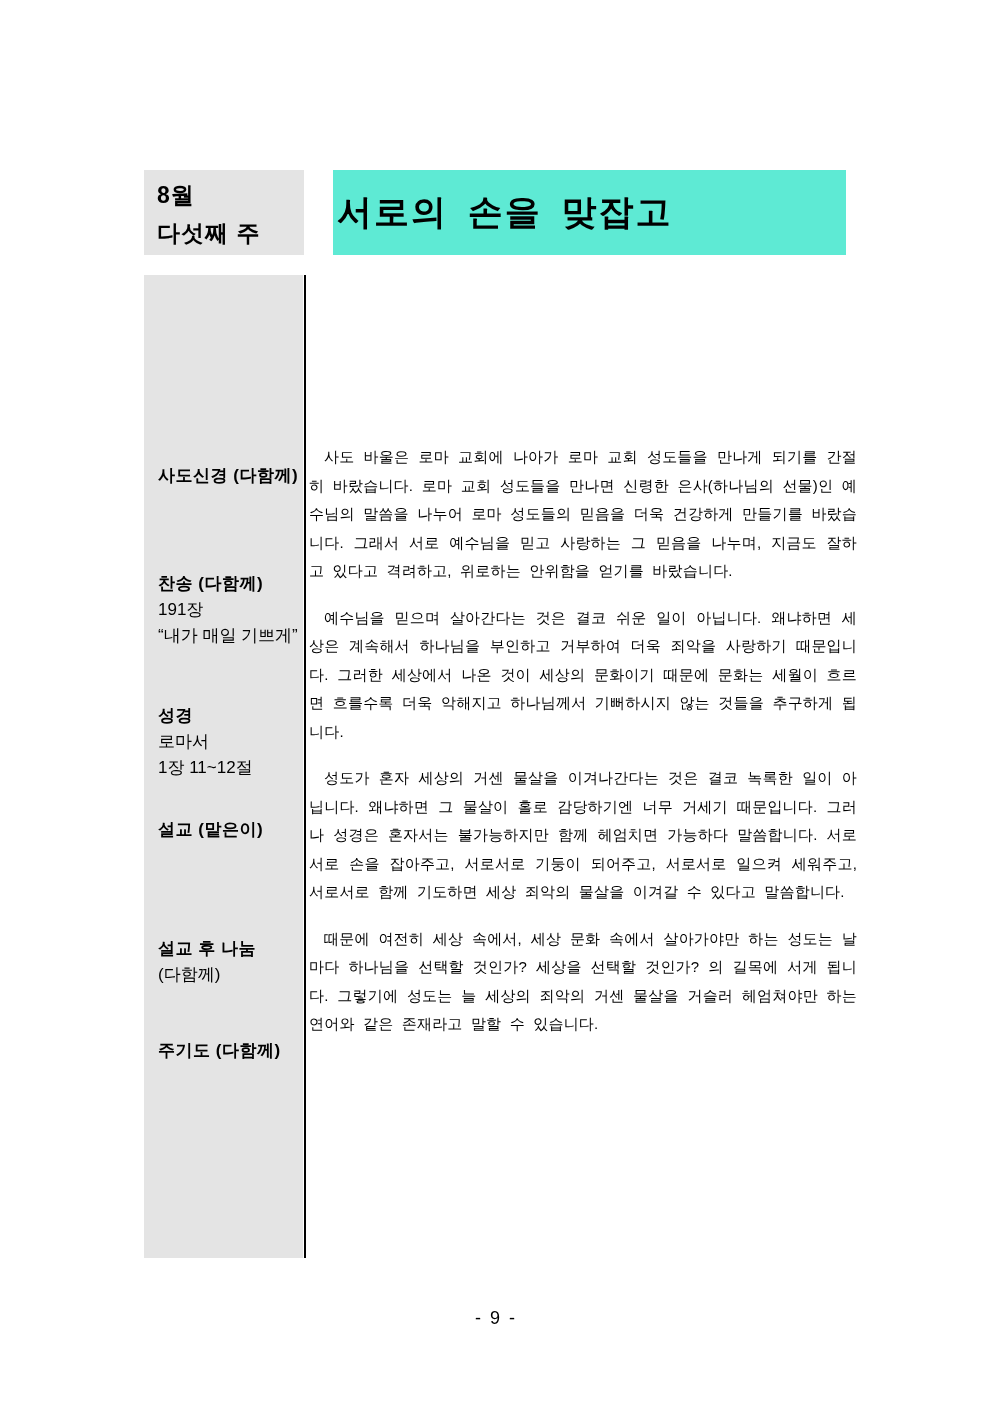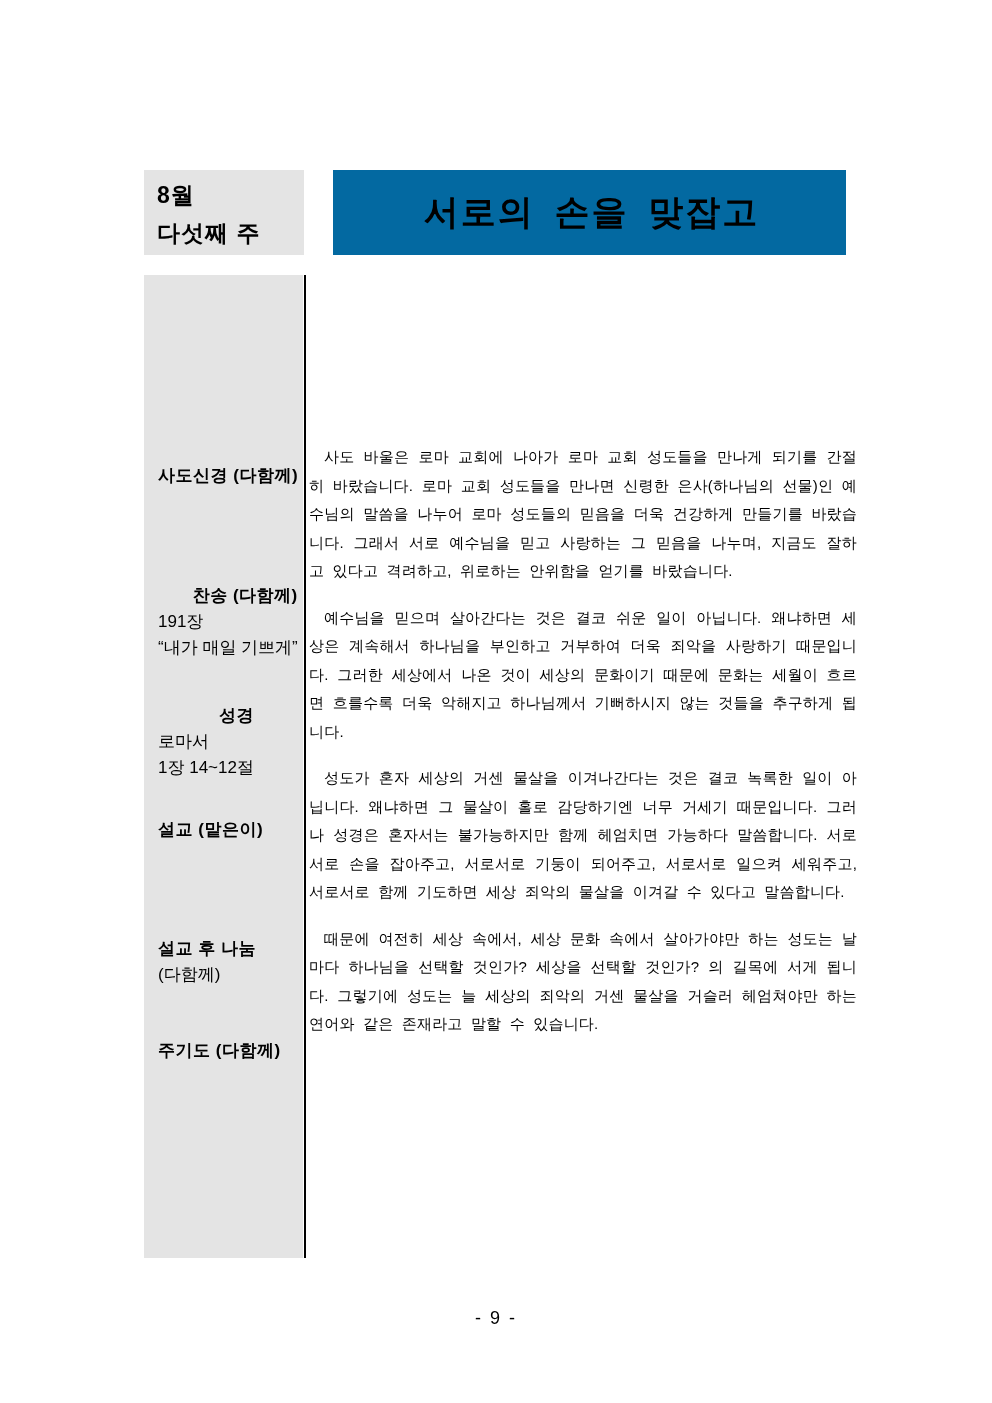--- a/index.html
+++ b/index.html
@@ -27,25 +27,24 @@
     font-size: 23px;
     font-weight: bold;
     line-height: 38px;
     letter-spacing: 1px;
     white-space: nowrap;
   }
   .title-box {
     position: absolute;
     left: 333px; top: 170px;
     width: 513px; height: 85px;
-    background: #0369a1;
+    background: #5eead4;
     display: flex;
     align-items: center;
     padding-left: 4px;
-    justify-content: center;
   }
   .title-box .title {
     font-size: 35px;
     font-weight: bold;
     letter-spacing: 2px;
     word-spacing: 8px;
     white-space: nowrap;
   }
   
   .sidebar {
@@ -60,21 +59,21 @@
     width: 2px; height: 983px;
     background: #000000;
   }
   .worship-item {
     position: absolute;
     left: 14px;
     font-size: 17px;
     line-height: 26px;
     white-space: nowrap;
   }
-  .worship-item .label { font-weight: bold; letter-spacing: 0.5px; text-align: right; }
+  .worship-item .label { font-weight: bold; letter-spacing: 0.5px; }
   .worship-item .detail { font-weight: normal; }
   
   .sermon {
     position: absolute;
     left: 309px; top: 443px;
     width: 548px;
   }
   .sermon p {
     font-size: 15px;
     line-height: 28.5px;
@@ -107,30 +106,30 @@
   <div class="title-box">
     <div class="title">서로의 손을 맞잡고</div>
   </div>
 
   <div class="sidebar">
 
     <div class="worship-item" style="top:188px">
       <div class="label">사도신경 (다함께)</div>
     </div>
 
-    <div class="worship-item" style="top:308px">
+    <div class="worship-item" style="top:296px">
       <div class="label">찬송 (다함께)</div>
       <div class="detail">191장</div>
       <div class="detail">“내가 매일 기쁘게”</div>
     </div>
 
     <div class="worship-item" style="top:428px">
       <div class="label">성경</div>
       <div class="detail">로마서</div>
-      <div class="detail">1장  14~12절</div>
+      <div class="detail">1장  11~12절</div>
     </div>
 
     <div class="worship-item" style="top:542px">
       <div class="label">설교 (맡은이)</div>
     </div>
 
     <div class="worship-item" style="top:661px">
       <div class="label">설교 후 나눔</div>
       <div class="detail">(다함께)</div>
     </div>

